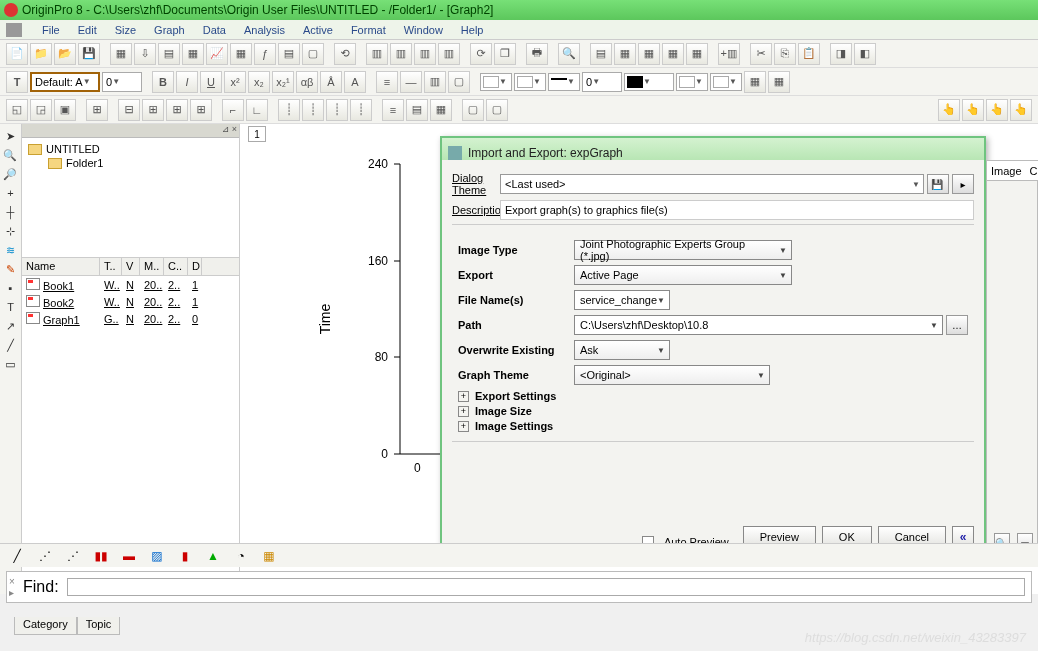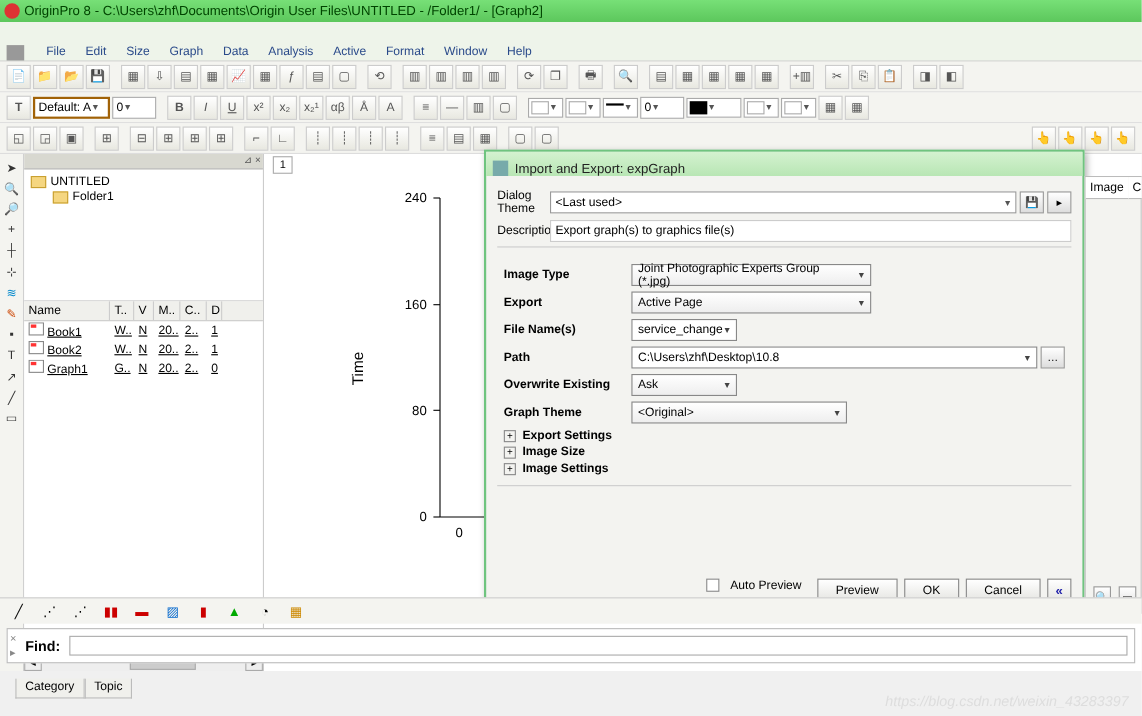--- a/index.html
+++ b/index.html
@@ -3,21 +3,21 @@
 <meta charset="utf-8">
 <style>
 * { box-sizing: border-box; margin: 0; padding: 0; font-family: "Segoe UI", Tahoma, sans-serif; }
 body { background: #f0f0f0; width: 1038px; height: 651px; overflow: hidden; position: relative; font-size: 11px; }
 
 
 .titlebar { background: linear-gradient(#77e077,#5cc75c); height: 20px; display: flex; align-items: center; padding: 0 4px; color: #004400; font-size: 12px; }
 .titlebar .icon { width: 14px; height: 14px; background: #d33; border-radius: 50%; margin-right: 4px; }
 
 
-.menubar { background: #eef4ea; height: 36px; display: flex; align-items: flex-end; padding: 0 6px; gap: 2px; border-bottom: 1px solid #ccc; color: #2a4a8a; }
+.menubar { background: #eef4ea; height: 20px; display: flex; align-items: center; padding: 0 6px; gap: 2px; border-bottom: 1px solid #ccc; color: #2a4a8a; }
 .menubar .sysicon { width: 14px; height: 14px; background: #999; margin-right: 10px; }
 .menubar span { padding: 2px 8px; cursor: default; }
 
 
 .toolbar { background: #f4f4f0; height: 28px; display: flex; align-items: center; padding: 2px 6px; gap: 2px; border-bottom: 1px solid #ddd; }
 .tbtn { width: 22px; height: 22px; border: 1px solid #ccc; background: linear-gradient(#fff,#e8e8e0); display: flex; align-items: center; justify-content: center; font-size: 11px; color: #555; }
 .sep { width: 6px; }
 .font-sel { width: 70px; height: 20px; border: 2px solid #a16207; background: #fff; padding: 0 3px; display: flex; align-items: center; font-size: 11px; }
 .size-sel { width: 40px; height: 20px; border: 1px solid #aaa; background: #fff; padding: 0 3px; display: flex; align-items: center; font-size: 11px; }
 .color-sel { width: 32px; height: 18px; border: 1px solid #aaa; background: #fff; display: flex; align-items: center; }
@@ -50,50 +50,50 @@
 .canvas { flex: 1; background: #fff; position: relative; }
 .sheet-tab { position: absolute; left: 8px; top: 2px; width: 18px; height: 16px; border: 1px solid #aaa; background: #fff; font-size: 10px; display: flex; align-items: center; justify-content: center; }
 .chart-area { position:absolute; left: 50px; top: 20px; width: 170px; height: 460px; }
 
 
 .dialog { position: absolute; left: 440px; top: 136px; width: 546px; height: 422px; background: #f3f3f0; border: 2px solid #6fc47f; box-shadow: 2px 2px 6px rgba(0,0,0,0.3); }
 .dlg-title { height: 22px; background: linear-gradient(#d4f2d0,#b8e6b4); display: flex; align-items: flex-end; padding: 0 6px; font-size: 12px; color: #222; }
 .dlg-title .dicon { width: 14px; height: 14px; background: #7aa; margin-right: 6px; }
 .dlg-body { padding: 8px 10px; }
 .dlg-row { display: flex; align-items: center; margin: 4px 0; }
-.dlg-label { width: 48px; font-size: 11px; }
+.dlg-label { width: 48px; font-size: 11px; text-decoration: underline; }
 .dlg-field { flex: 1; height: 20px; border: 1px solid #999; background: #fff; padding: 0 4px; display:flex; align-items:center; font-size:11px; position:relative;}
 .dlg-field .tri { position:absolute; right:3px; font-size:8px; color:#555;}
 .dlg-smbtn { width: 22px; height: 20px; border: 1px solid #999; background: linear-gradient(#fff,#ddd); margin-left: 3px; display: flex; align-items: center; justify-content: center; font-size: 10px; }
 .form-area { border-top:1px solid #ccc; border-bottom:1px solid #ccc; padding: 10px 6px 6px 6px; margin-top:4px;}
 .form-row { display: flex; align-items: center; margin: 5px 0; font-size: 11px; }
 .form-lbl { width: 116px; }
 .form-lbl.bold { font-weight: bold; }
 .form-sel { height: 20px; border: 1px solid #888; background: linear-gradient(#fff,#eee); padding: 0 18px 0 5px; display:flex; align-items:center; position:relative; font-size:11px; }
 .form-sel .tri { position:absolute; right:4px; font-size:8px; color:#444; }
 .form-input { height: 20px; border:1px solid #888; background:#fff; padding:0 5px; display:flex; align-items:center; font-size:11px; position:relative;}
 .form-input .tri { position:absolute; right:4px; font-size:8px; color:#444; }
 .tree-node { display: flex; align-items: center; margin: 3px 0; font-size: 11px; }
 .plus { width: 11px; height: 11px; border: 1px solid #888; display: flex; align-items: center; justify-content: center; font-size: 9px; margin-right: 6px; line-height:1;}
-.dlg-footer { position: absolute; bottom: 8px; right: 10px; left: 12px; display: flex; align-items: flex-start; justify-content: flex-end; gap: 6px; }
+.dlg-footer { position: absolute; bottom: 8px; right: 10px; left: 12px; display: flex; align-items: flex-end; justify-content: flex-end; gap: 6px; }
 .dlg-btn { height: 22px; padding: 0 16px; border: 1px solid #888; background: linear-gradient(#fff,#e4e4e0); font-size: 11px; display: flex; align-items: center; }
 .chk { width: 12px; height: 12px; border: 1px solid #888; background: #fff; margin-right: 4px; }
 .collapse-btn { width: 22px; height: 22px; border: 1px solid #888; background: linear-gradient(#fff,#e4e4e0); display:flex; align-items:center; justify-content:center; color:#22a; font-weight:bold; font-size:12px;}
 
 
 .sidepanel { position: absolute; right: 0; top: 160px; width: 52px; height: 398px; background: #f3f3f0; border: 1px solid #bbb; }
 .sidepanel .tab { height:20px; border-bottom:1px solid #bbb; background:#fff; font-size:11px; display:flex; align-items:center; padding:0 4px;}
 .side-foot { position:absolute; bottom:4px; left:4px; right:4px; display:flex; gap:4px;}
 
 
 .symbar { position:absolute; bottom:84px; left:0; right:0; height:24px; background:#f4f4f0; display:flex; align-items:center; padding:0 6px; gap:6px; border-top:1px solid #ccc;}
 .sym { width:22px; height:18px; display:flex; align-items:center; justify-content:center; font-size:12px;}
 .findbar { position:absolute; bottom:48px; left:6px; right:6px; height:32px; background:#fff; border:1px solid #bbb; display:flex; align-items:center;}
 .find-x { width:14px; padding:2px; color:#888; font-size:10px;}
-.find-lbl { font-weight:bold; padding:0 2px; font-size:13px;}
+.find-lbl { font-weight:normal; padding:0 2px; font-size:16px;}
 .find-inp { flex:1; height:18px; border:1px solid #aaa; margin:0 6px;}
 .tabbar { position:absolute; bottom:16px; left:14px; height:18px; display:flex; font-size:11px;}
 .tabbar div { border:1px solid #bbb; border-top:none; background:#f0f0ec; padding:1px 8px;}
 .watermark { position:absolute; bottom:6px; right:12px; color:#ddd; font-size:13px; font-style:italic;}
 
 .c-name{width:78px;} .c-t{width:22px;} .c-v{width:18px;} .c-m{width:24px;} .c-c{width:24px;} .c-d{width:14px;}
 </style>
 </head>
 <body>
 

